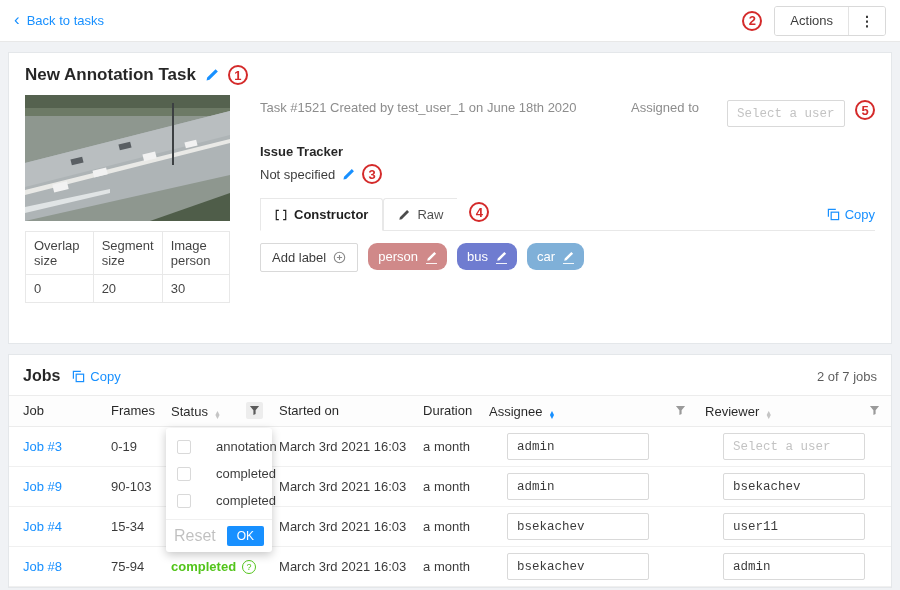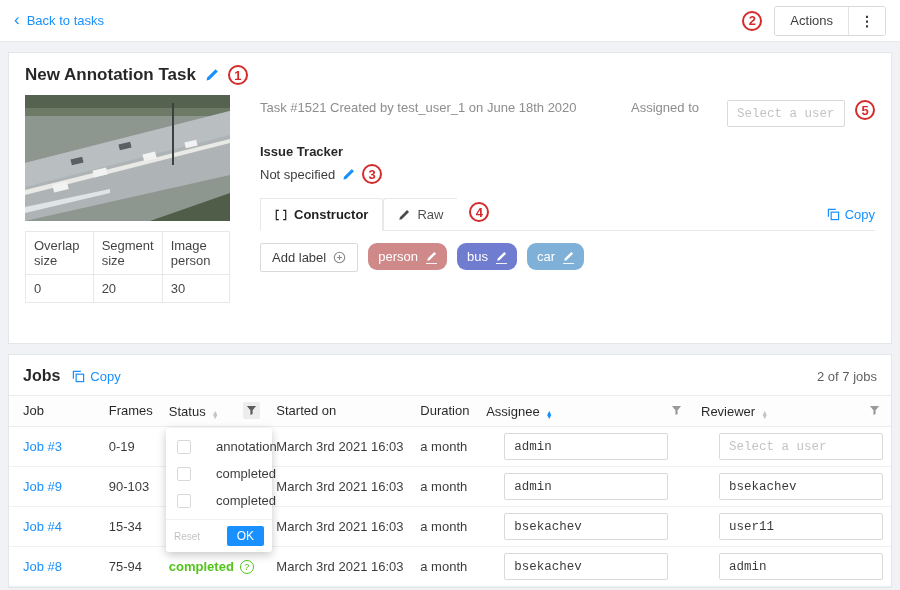--- a/index.html
+++ b/index.html
@@ -94,36 +94,36 @@
   }
   table.jobs th:first-child, table.jobs td:first-child { padding-left:14px; }
   table.jobs td { padding:6px 8px; border-bottom:1px solid #f0f0f0; height:40px; white-space:nowrap; }
   .th-flex { display:flex; align-items:flex-end; }
   .sorters { display:inline-flex; flex-direction:column; margin-left:6px; line-height:.6; }
   .sorters span { font-size:7px; color:#c5c5c5; }
   .sorters.blue span { color:#1890ff; }
   .funnel { margin-left:auto; color:#9a9a9a; display:inline-flex; padding:3px; border-radius:2px; cursor:pointer; }
   .funnel.active { color:#5b5b5b; background:#ededed; }
   .job-link { color:#1890ff; cursor:pointer; text-decoration:none; }
-  .cell-input { width:164px; }
+  .cell-input { width:142px; }
   .status-completed { color:#52c41a; font-weight:700; display:inline-flex; align-items:center; gap:6px; }
   .qmark {
     width:14px; height:14px; border:1px solid #52c41a; border-radius:50%; color:#52c41a;
     font-size:9px; font-weight:400; display:inline-flex; align-items:center; justify-content:center;
   }
 
   
   .status-dropdown {
     position:absolute; left:157px; top:73px; width:106px; background:#fff; border-radius:3px;
     box-shadow:0 3px 10px rgba(0,0,0,.22); z-index:10; padding-top:5px;
   }
   .sd-item { display:flex; align-items:center; gap:25px; padding:6px 11px; cursor:pointer; color:rgba(0,0,0,.78); }
   .checkbox { width:14px; height:14px; border:1px solid #d9d9d9; border-radius:2px; background:#fff; flex:0 0 auto; }
   .sd-footer { display:flex; justify-content:space-between; align-items:center; border-top:1px solid #f0f0f0; margin-top:5px; padding:6px 8px; }
-  .sd-reset { color:rgba(0,0,0,.25); font-size:10px; cursor:default; }
+  .sd-reset { color:rgba(0,0,0,.25); font-size:16px; cursor:default; }
   .sd-ok {
     background:#1890ff; color:#fff; border:none; border-radius:2px; font-size:12px;
     padding:3px 10px; cursor:pointer; font-family:inherit;
   }
 </style>
 </head>
 <body>
 
 <header class="topbar">
   <a class="back-link">

